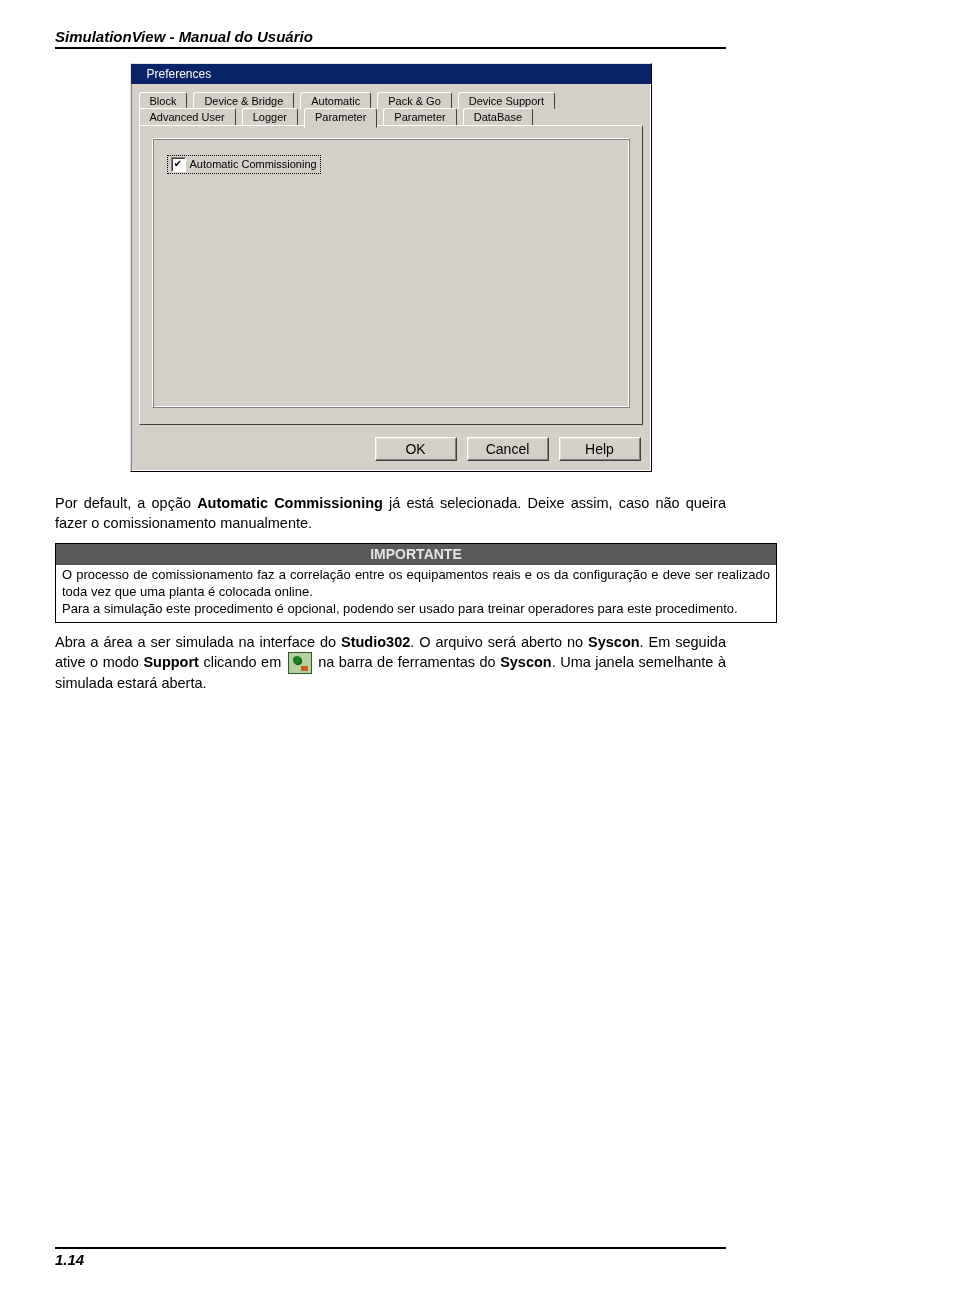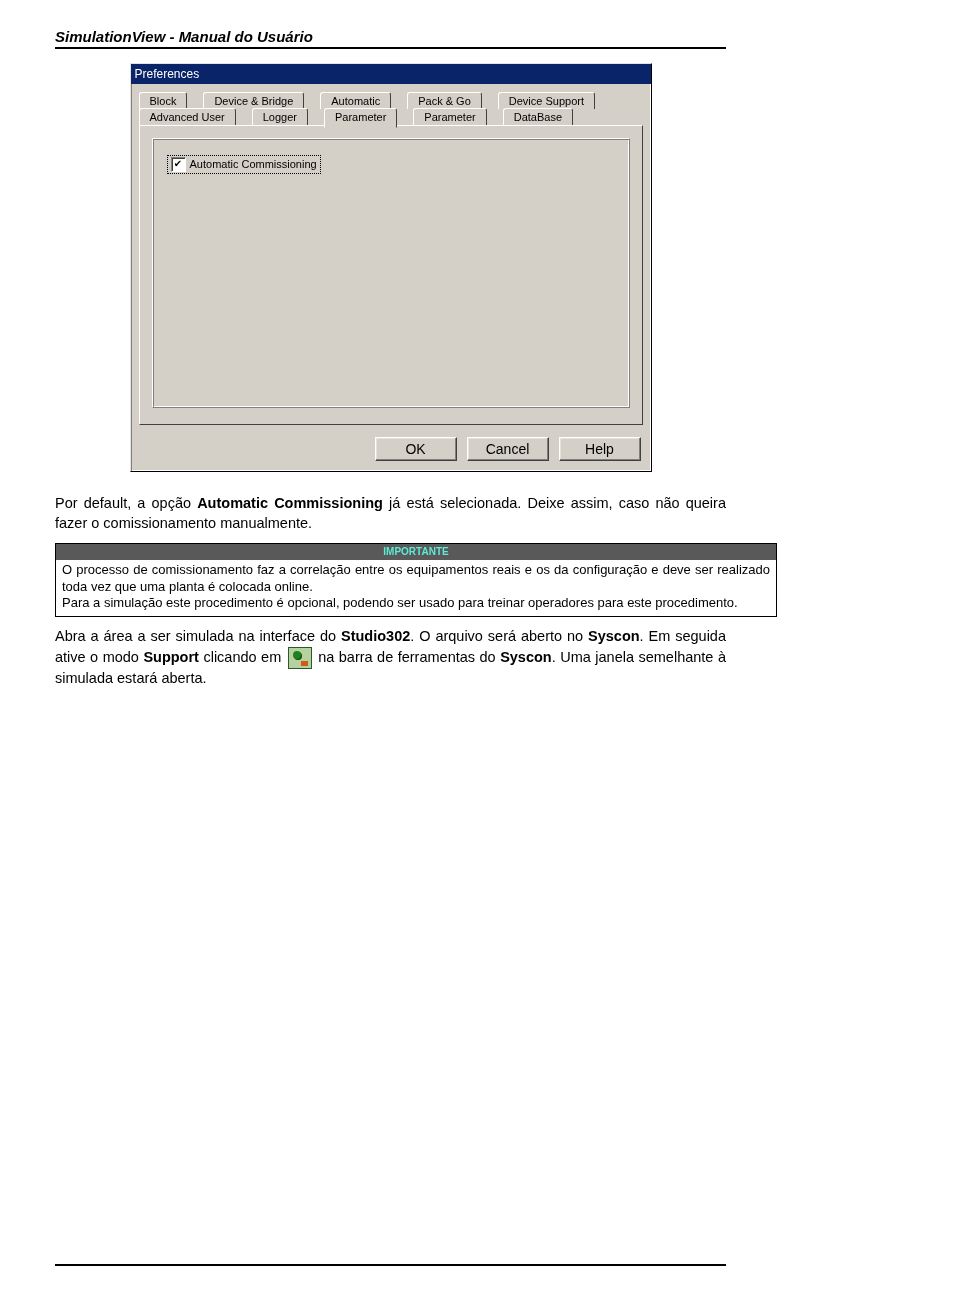--- a/index.html
+++ b/index.html
@@ -37,29 +37,29 @@
     border: 1px solid #000;
     border-top-color: #e6e3de;
     border-left-color: #e6e3de;
     box-shadow: 1px 1px 0 #808080 inset, -1px -1px 0 #fff inset;
     position: relative;
   }
   .titlebar {
     background: #0a246a;
     color: #fff;
     font-size: 12px;
-    padding: 3px 4px;
+    padding: 3px 16px;
     font-family: Tahoma, Arial, sans-serif;
   }
   .tabs-area {
     padding: 8px 8px 4px 8px;
   }
   .tab-row {
     display: flex;
-    gap: 16px;
+    gap: 6px;
   }
   .tab {
     background: #d4d0c8;
     border: 1px solid #fff;
     border-right-color: #404040;
     border-bottom: none;
     font-size: 11px;
     font-family: Tahoma, Arial, sans-serif;
     padding: 2px 10px;
     border-top-left-radius: 3px;
@@ -148,24 +148,24 @@
   .body-text p {
     margin: 0 0 10px 0;
   }
   .important-box {
     margin: 6px auto 10px auto;
     width: 720px;
     border: 1px solid #000;
   }
   .important-head {
     background: #595959;
-    color: #5eead4;
+    color: #e5e5e5;
     text-align: center;
     font-weight: bold;
-    font-size: 10px;
+    font-size: 14px;
     padding: 1px 0;
   }
   .important-body {
     padding: 2px 6px 4px 6px;
     font-size: 13px;
     text-align: justify;
     line-height: 1.3;
   }
   .inline-icon {
     display: inline-block;
@@ -265,14 +265,15 @@
       </div>
     </div>
 
     <p>
       <span>Abra a área a ser simulada na interface do </span><b>Studio302</b><span>. O arquivo será aberto no </span><b>Syscon</b><span>. Em seguida ative o modo </span><b>Support</b><span> clicando em </span><span class="inline-icon"></span><span> na barra de ferramentas do </span><b>Syscon</b><span>. Uma janela semelhante à simulada estará aberta.</span>
     </p>
   </div>
 
   <div class="footer">
     <hr class="footer-rule">
+    <div class="page-num">1.14</div>
   </div>
 </div>
 
 </body></html>

